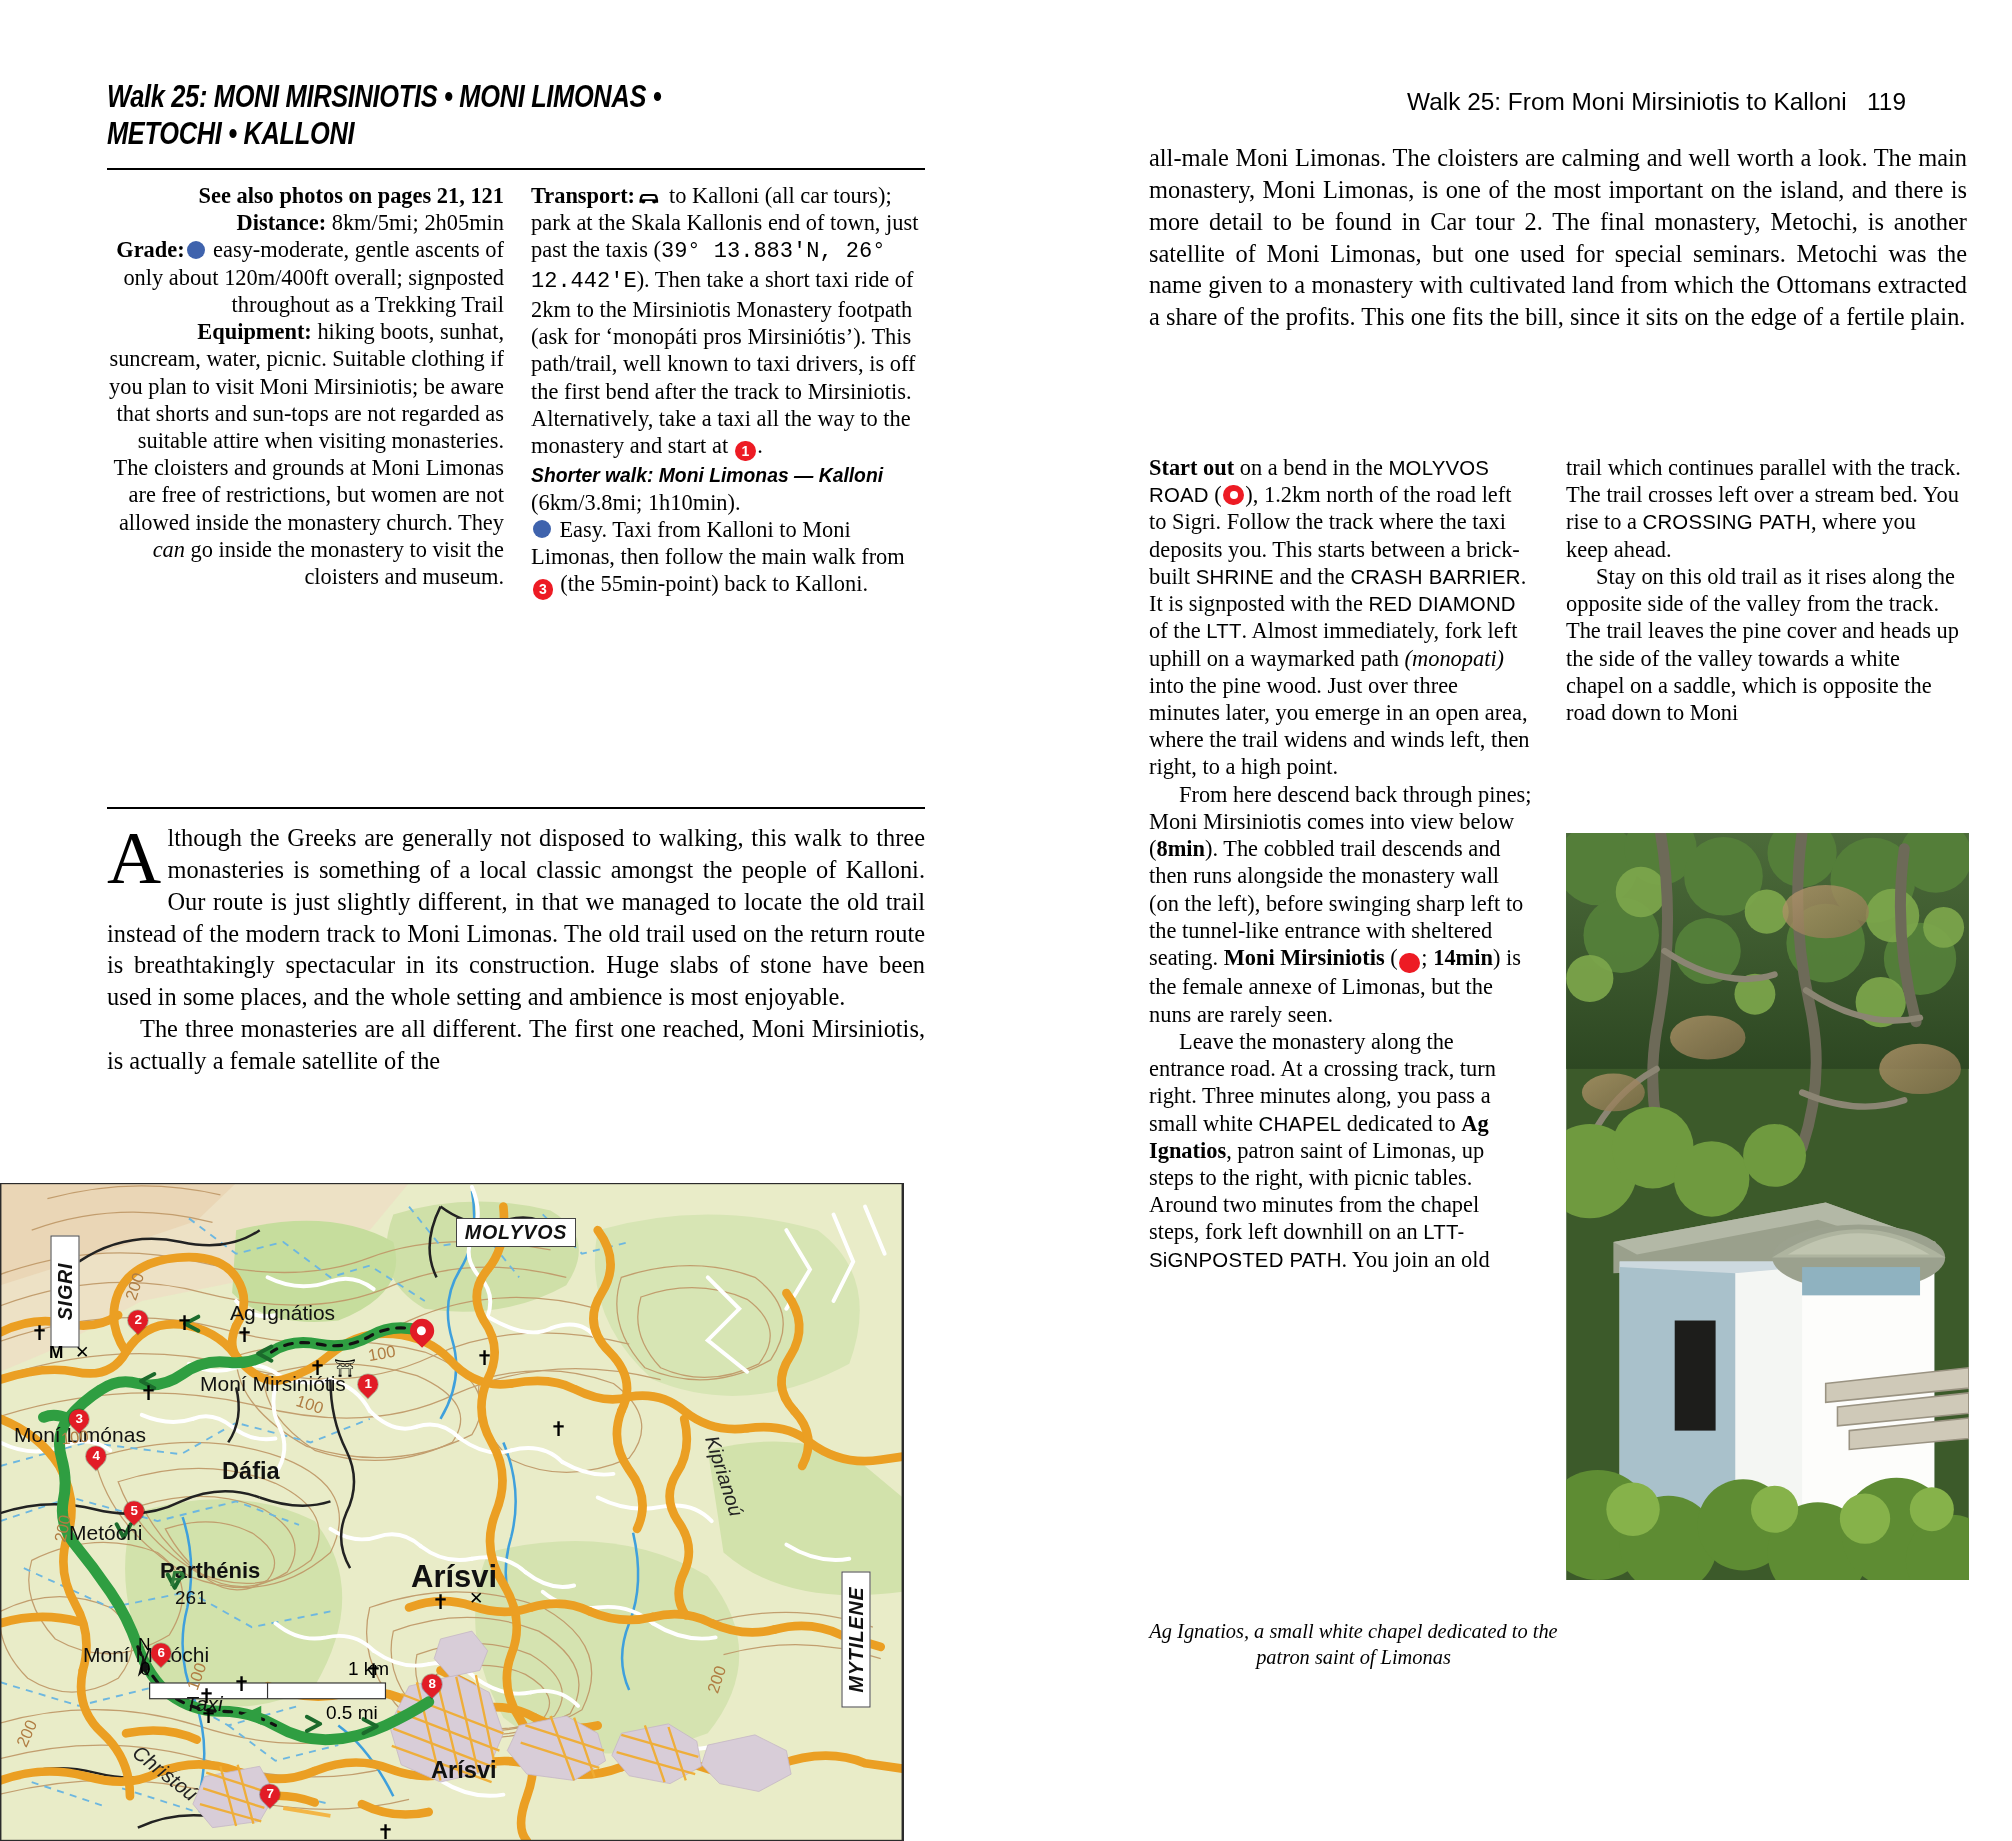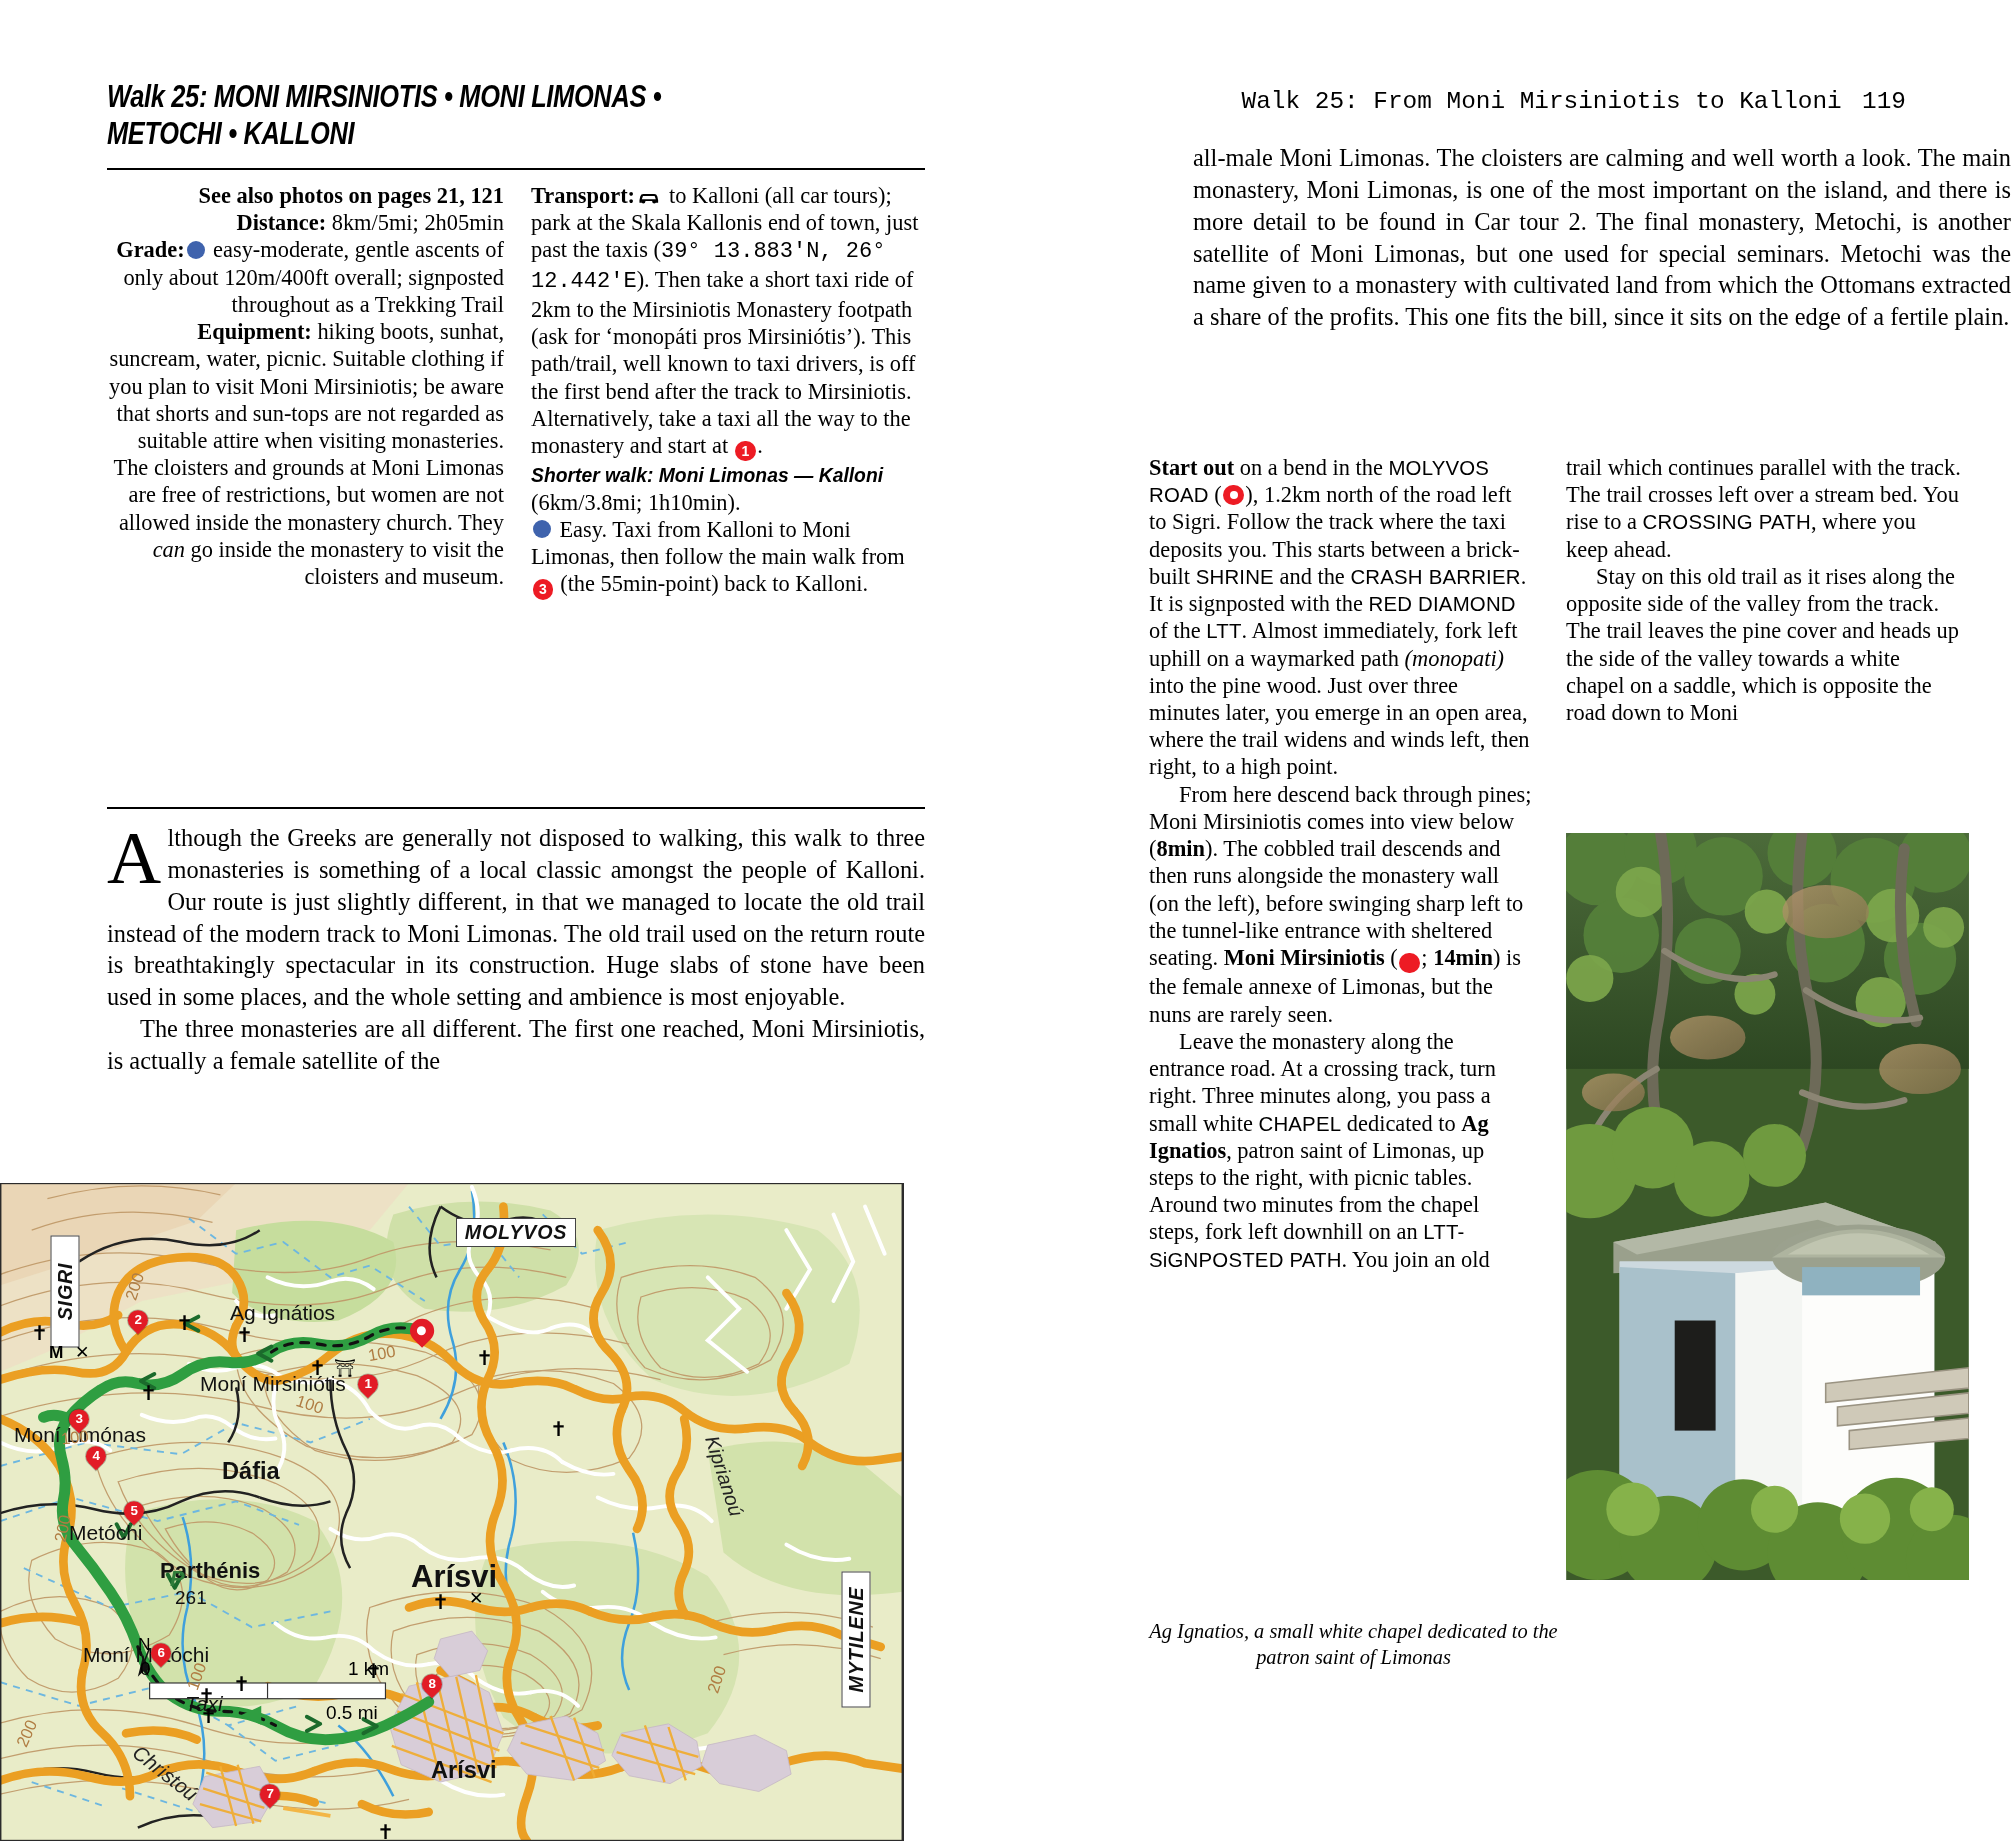--- a/index.html
+++ b/index.html
@@ -110,27 +110,27 @@
     background:#e21c26;transform:rotate(-45deg);
   }
   .mpin::after{content:"";position:absolute;left:7px;top:7px;width:9.4px;height:9.4px;
     border-radius:50%;background:#fff;}
   .church{position:absolute;font-size:20.4px;line-height:1;color:#000;}
   .northarrow{position:absolute;font-family:"Liberation Sans",sans-serif;}
 
   
   #running-head{
     position:absolute;right:107px;top:88px;
-    font-size:24.4px;font-family:Liberation Mono, monospace;white-space:nowrap;margin-left:22px;
+    font-size:24.4px;font-family:Liberation Sans, sans-serif;white-space:nowrap;margin-left:22px;
   }
   #running-head .pg{margin-left:20.4px;font-size:24.4px;}
 
   #rp-intro{
     position:absolute;left:1149px;top:142px;width:818px;
-    font-size:24.4px;line-height:1.305;text-align:justify;margin-left:44px;
+    font-size:24.4px;line-height:1.305;text-align:justify;
   }
   #rp-intro p{margin:0;}
 
   .rp-col{
     position:absolute;top:454px;
     font-size:22.4px;line-height:1.215;text-align:left;
   }
   #rp-col-a{left:1149px;width:385px;}
   #rp-col-b{left:1566px;width:397px;}
   .rp-col p{margin:0;}

